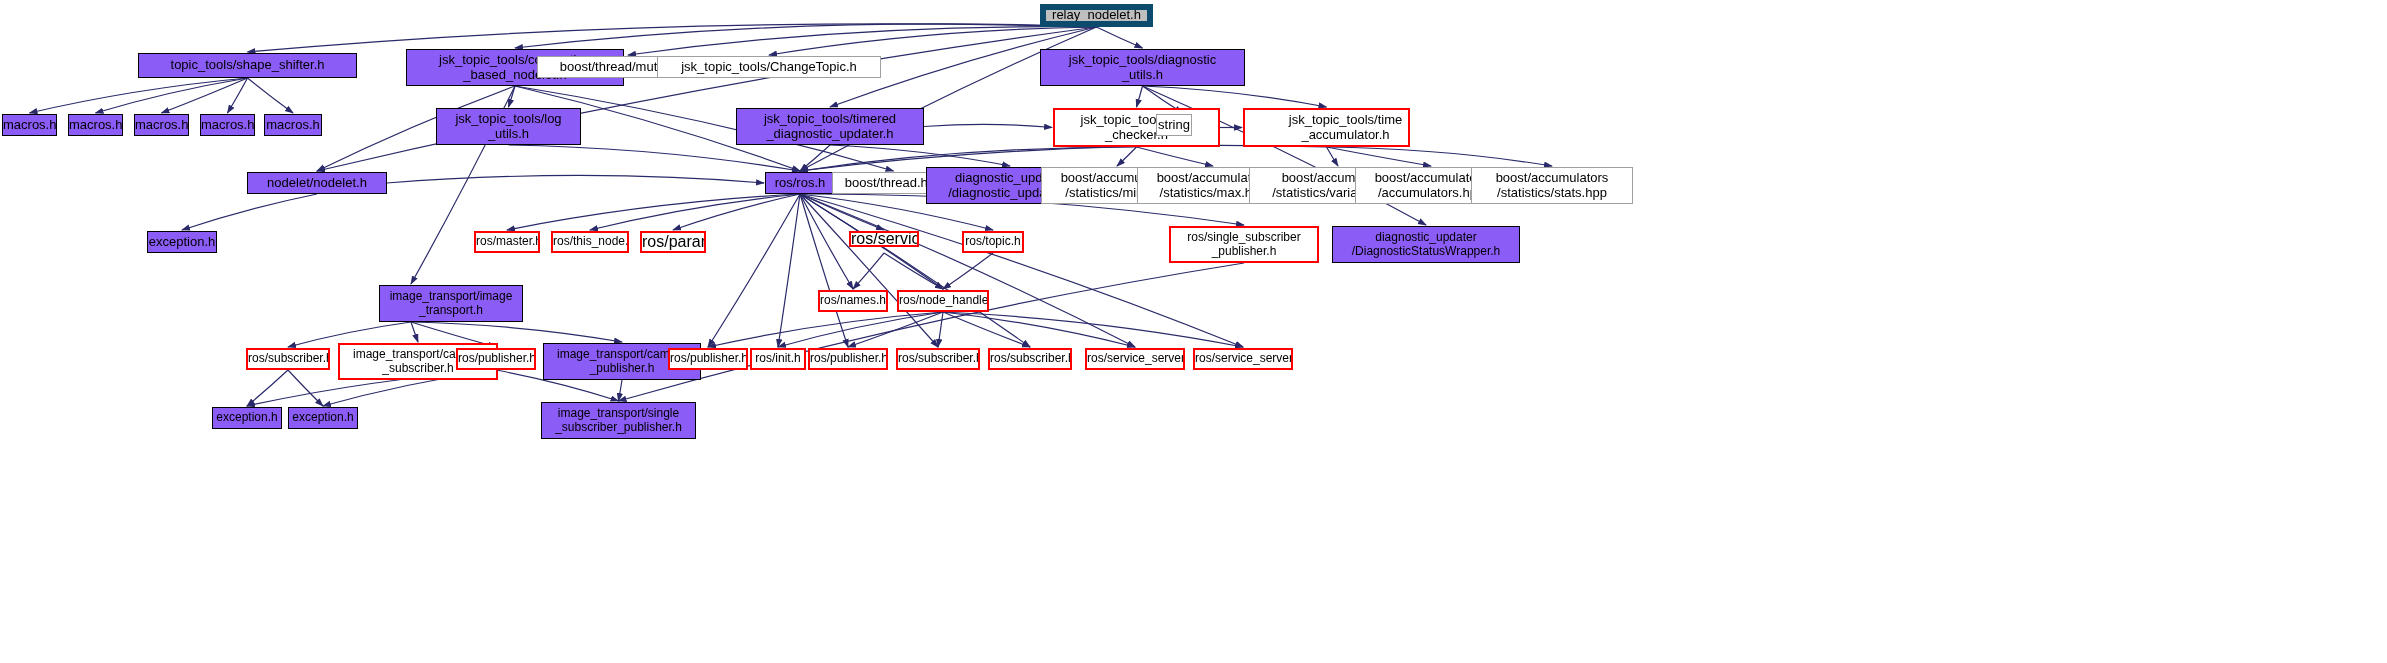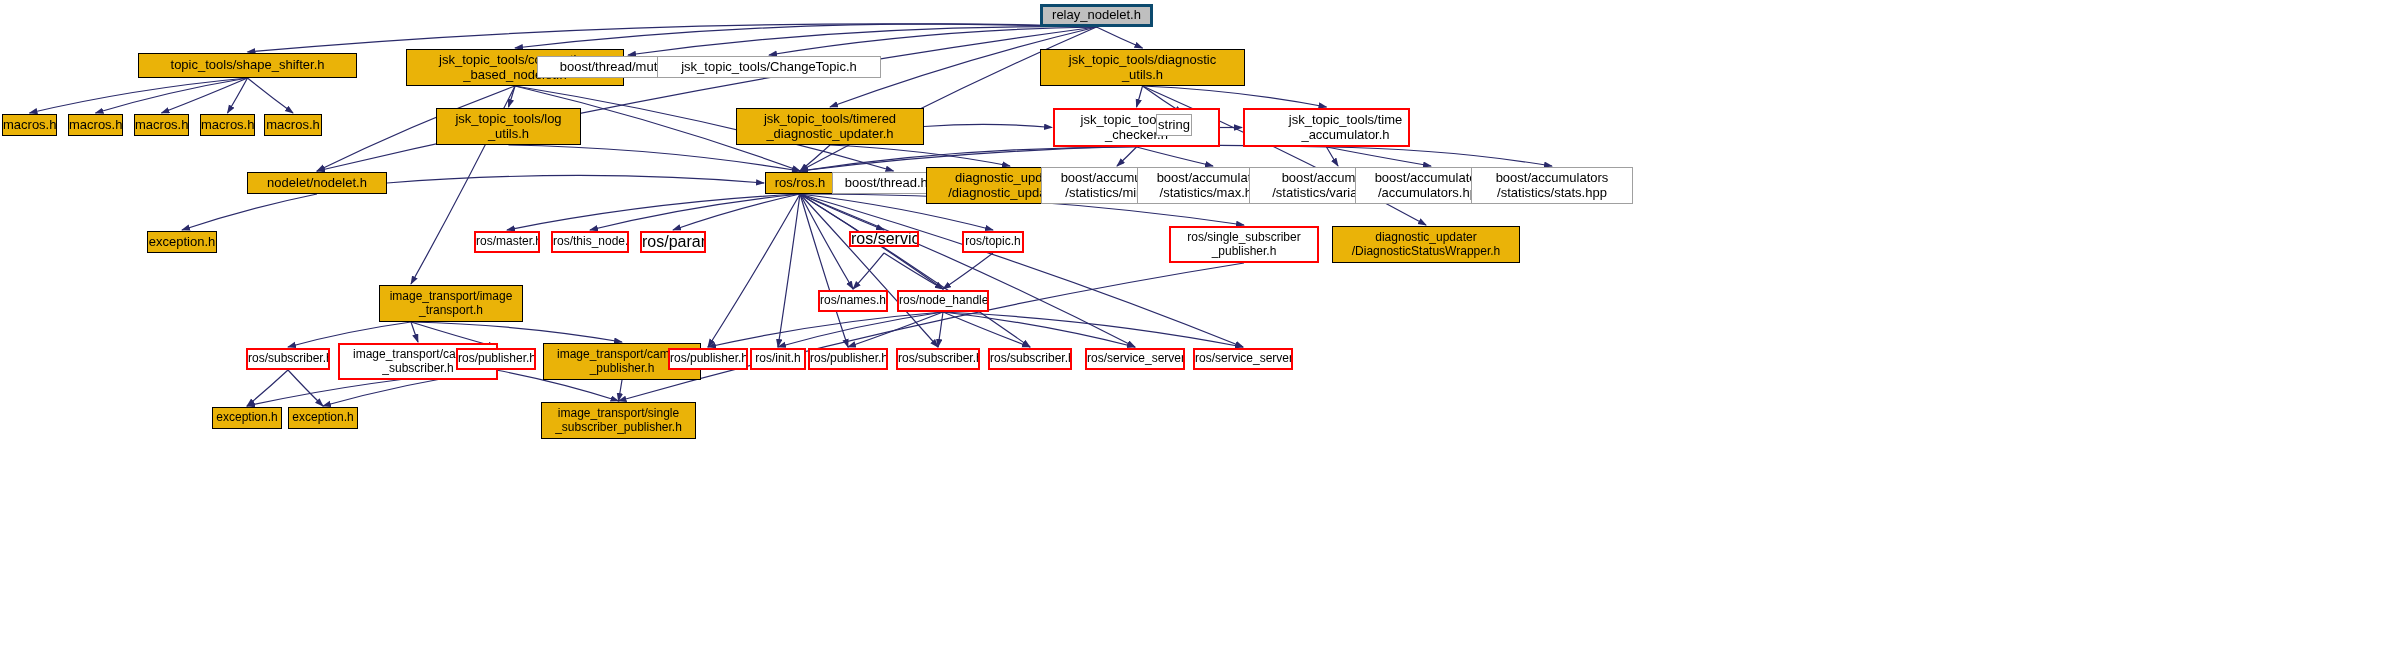--- a/index.html
+++ b/index.html
@@ -4,24 +4,24 @@
 <title>relay_nodelet.h include dependency graph</title>
 <style>
   html,body{margin:0;padding:0;background:#ffffff;}
   body{font-family:"Liberation Sans", sans-serif;}
   #canvas{position:relative;width:2387px;height:663px;background:#ffffff;overflow:hidden;}
   svg#edges{position:absolute;left:0;top:0;width:2387px;height:663px;pointer-events:none;}
   .node{position:absolute;box-sizing:border-box;display:flex;align-items:center;justify-content:center;
         text-align:center;line-height:1.12;color:#000000;background:#ffffff;border:1px solid #000000;
         white-space:pre;overflow:hidden;}
   .node span{display:block;width:100%;}
-  .n-root{background:#bfbfbf;border:3px solid #0c4a6e;}
+  .n-root{background:#bfbfbf;border:6px solid #0c4a6e;}
   .n-gray{background:#ffffff;border:1px solid #a0a0a0;}
   .n-red{background:#ffffff;border:2px solid #ff0000;}
-  .n-black{background:#eab308;border:1px solid #000000;}
+  .n-black{background:#8b5cf6;border:1px solid #000000;}
 </style>
 </head>
 <body>
 
 <div id="canvas">
   <svg id="edges" xmlns="http://www.w3.org/2000/svg">
     <defs>
       <marker id="arrow" markerWidth="9" markerHeight="9" refX="8" refY="3.2" orient="auto" markerUnits="userSpaceOnUse">
         <path d="M0,0 L9,3.2 L0,6.4 z" fill="#2a2a6a"></path>
       </marker>

